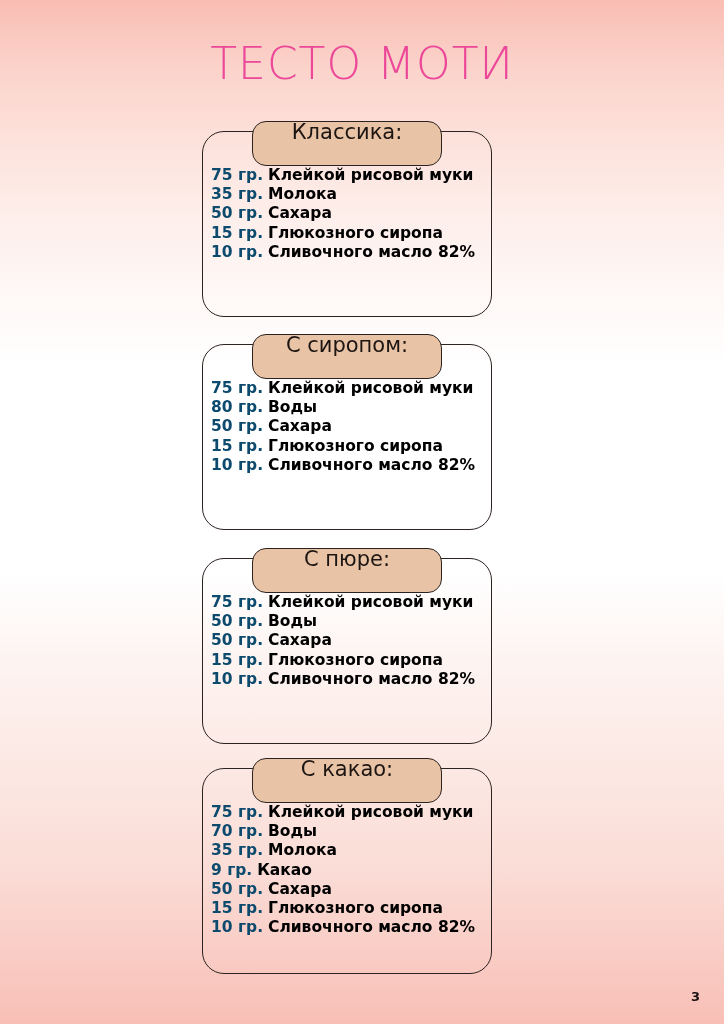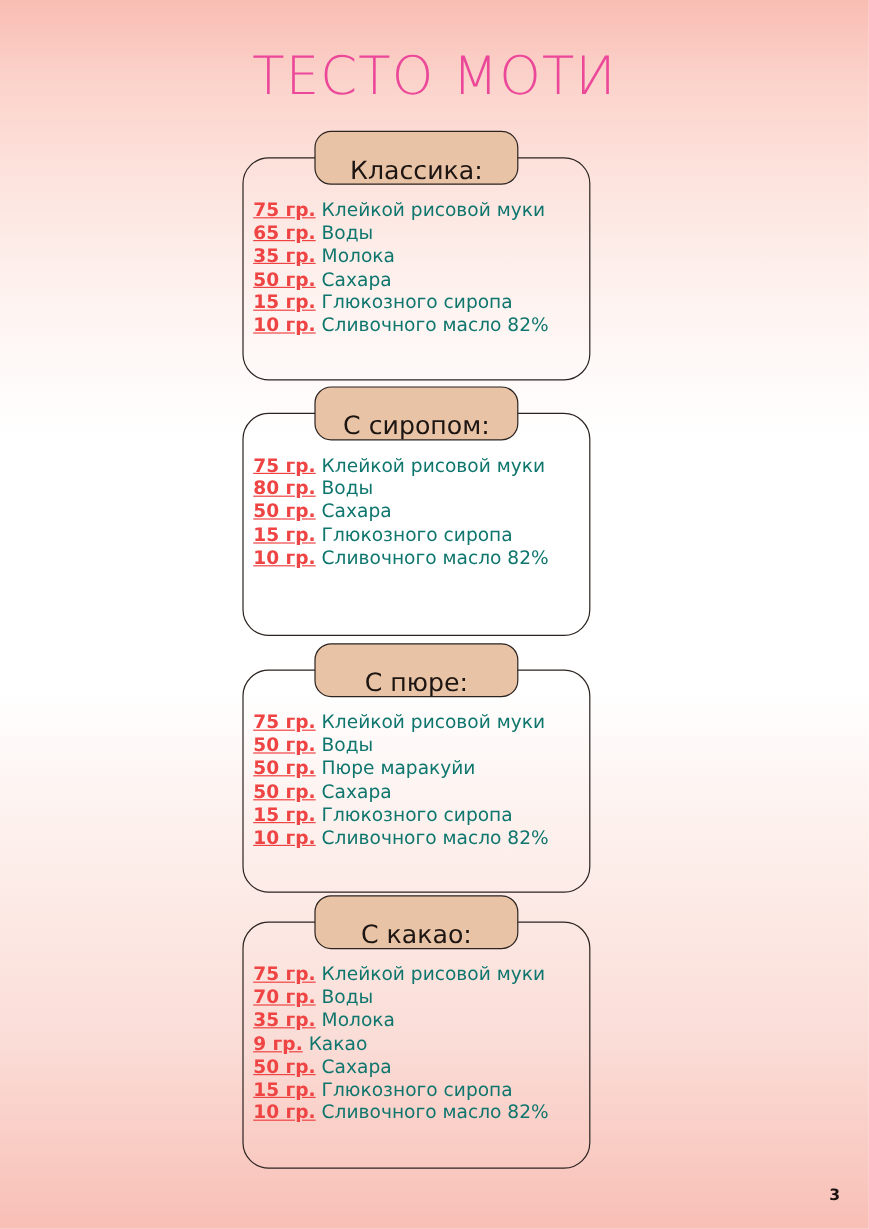--- a/index.html
+++ b/index.html
@@ -63,28 +63,28 @@
     width: 290px;
     border: 1.6px solid #2b2320;
     border-radius: 22px;
     background: transparent;
   }
 
   .pill {
     position: absolute;
     left: 50%;
     transform: translateX(-50%);
-    top: 0;
-    width: 170px;
+    top: 12px;
+    width: 190px;
     height: 45px;
     background: #e8c3a6;
     border: 1.6px solid #2b2320;
     border-radius: 14px;
     display: flex;
-    align-items: flex-end;
+    align-items: flex-start;
     justify-content: center;
     z-index: 3;
   }
 
   .pill-label {
     font-size: 21px;
     font-weight: 400;
     color: #1c1512;
     font-family: "DejaVu Sans", "Liberation Sans", sans-serif;
     white-space: nowrap;
@@ -100,27 +100,26 @@
   .ingredient-row {
     font-size: 15.5px;
     line-height: 19.2px;
     color: #241d1a;
     white-space: nowrap;
     font-family: "DejaVu Sans", "Liberation Sans", sans-serif;
   }
 
   .amount {
     font-weight: 700;
-    color: #ef4444;
-    text-decoration: underline;
+    color: #0c4a6e;
   }
 
   .item {
-    font-weight: 400;
-    color: #0f766e;
+    font-weight: 700;
+    color: #000000;
   }
 
   
   .page-number {
     position: absolute;
     right: 24px;
     bottom: 20px;
     font-size: 13px;
     font-weight: 700;
     color: #1a1210;
@@ -132,21 +131,20 @@
 
 <div class="page">
 
   <h1 class="page-title">ТЕСТО МОТИ</h1>
 
   <div id="sections-root">
       <div class="section" style="top: 109px;">
         <div class="card" style="height: 186px;">
           <div class="ingredients">
             <div class="ingredient-row"><span class="amount">75 гр.</span> <span class="item">Клейкой рисовой муки</span></div>
-            <div class="ingredient-row"><span class="amount">65 гр.</span> <span class="item">Воды</span></div>
             <div class="ingredient-row"><span class="amount">35 гр.</span> <span class="item">Молока</span></div>
             <div class="ingredient-row"><span class="amount">50 гр.</span> <span class="item">Сахара</span></div>
             <div class="ingredient-row"><span class="amount">15 гр.</span> <span class="item">Глюкозного сиропа</span></div>
             <div class="ingredient-row"><span class="amount">10 гр.</span> <span class="item">Сливочного масло 82%</span></div>
           </div>
         </div>
         <div class="pill">
           <span class="pill-label">Классика:</span>
         </div>
       </div>
@@ -162,21 +160,20 @@
         </div>
         <div class="pill">
           <span class="pill-label">С сиропом:</span>
         </div>
       </div>
       <div class="section" style="top: 536px;">
         <div class="card" style="height: 186px;">
           <div class="ingredients">
             <div class="ingredient-row"><span class="amount">75 гр.</span> <span class="item">Клейкой рисовой муки</span></div>
             <div class="ingredient-row"><span class="amount">50 гр.</span> <span class="item">Воды</span></div>
-            <div class="ingredient-row"><span class="amount">50 гр.</span> <span class="item">Пюре маракуйи</span></div>
             <div class="ingredient-row"><span class="amount">50 гр.</span> <span class="item">Сахара</span></div>
             <div class="ingredient-row"><span class="amount">15 гр.</span> <span class="item">Глюкозного сиропа</span></div>
             <div class="ingredient-row"><span class="amount">10 гр.</span> <span class="item">Сливочного масло 82%</span></div>
           </div>
         </div>
         <div class="pill">
           <span class="pill-label">С пюре:</span>
         </div>
       </div>
       <div class="section" style="top: 746px;">

